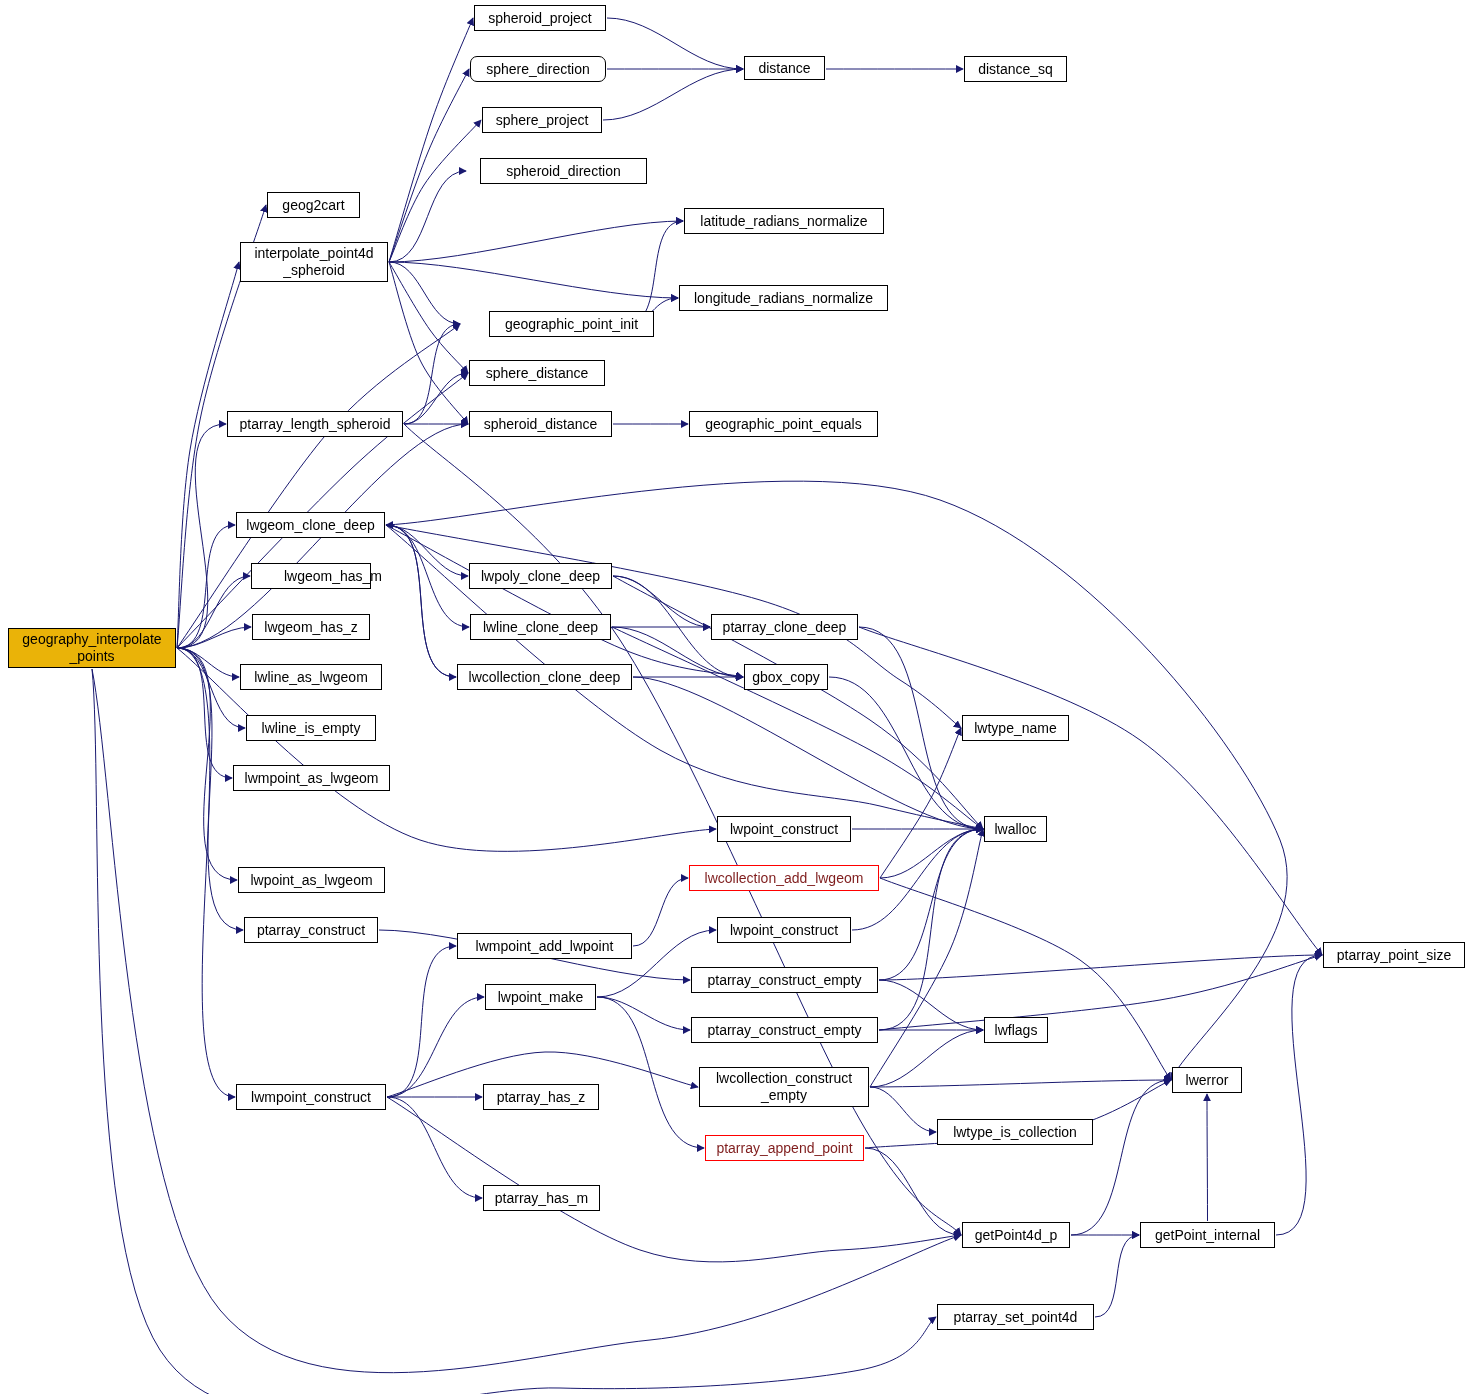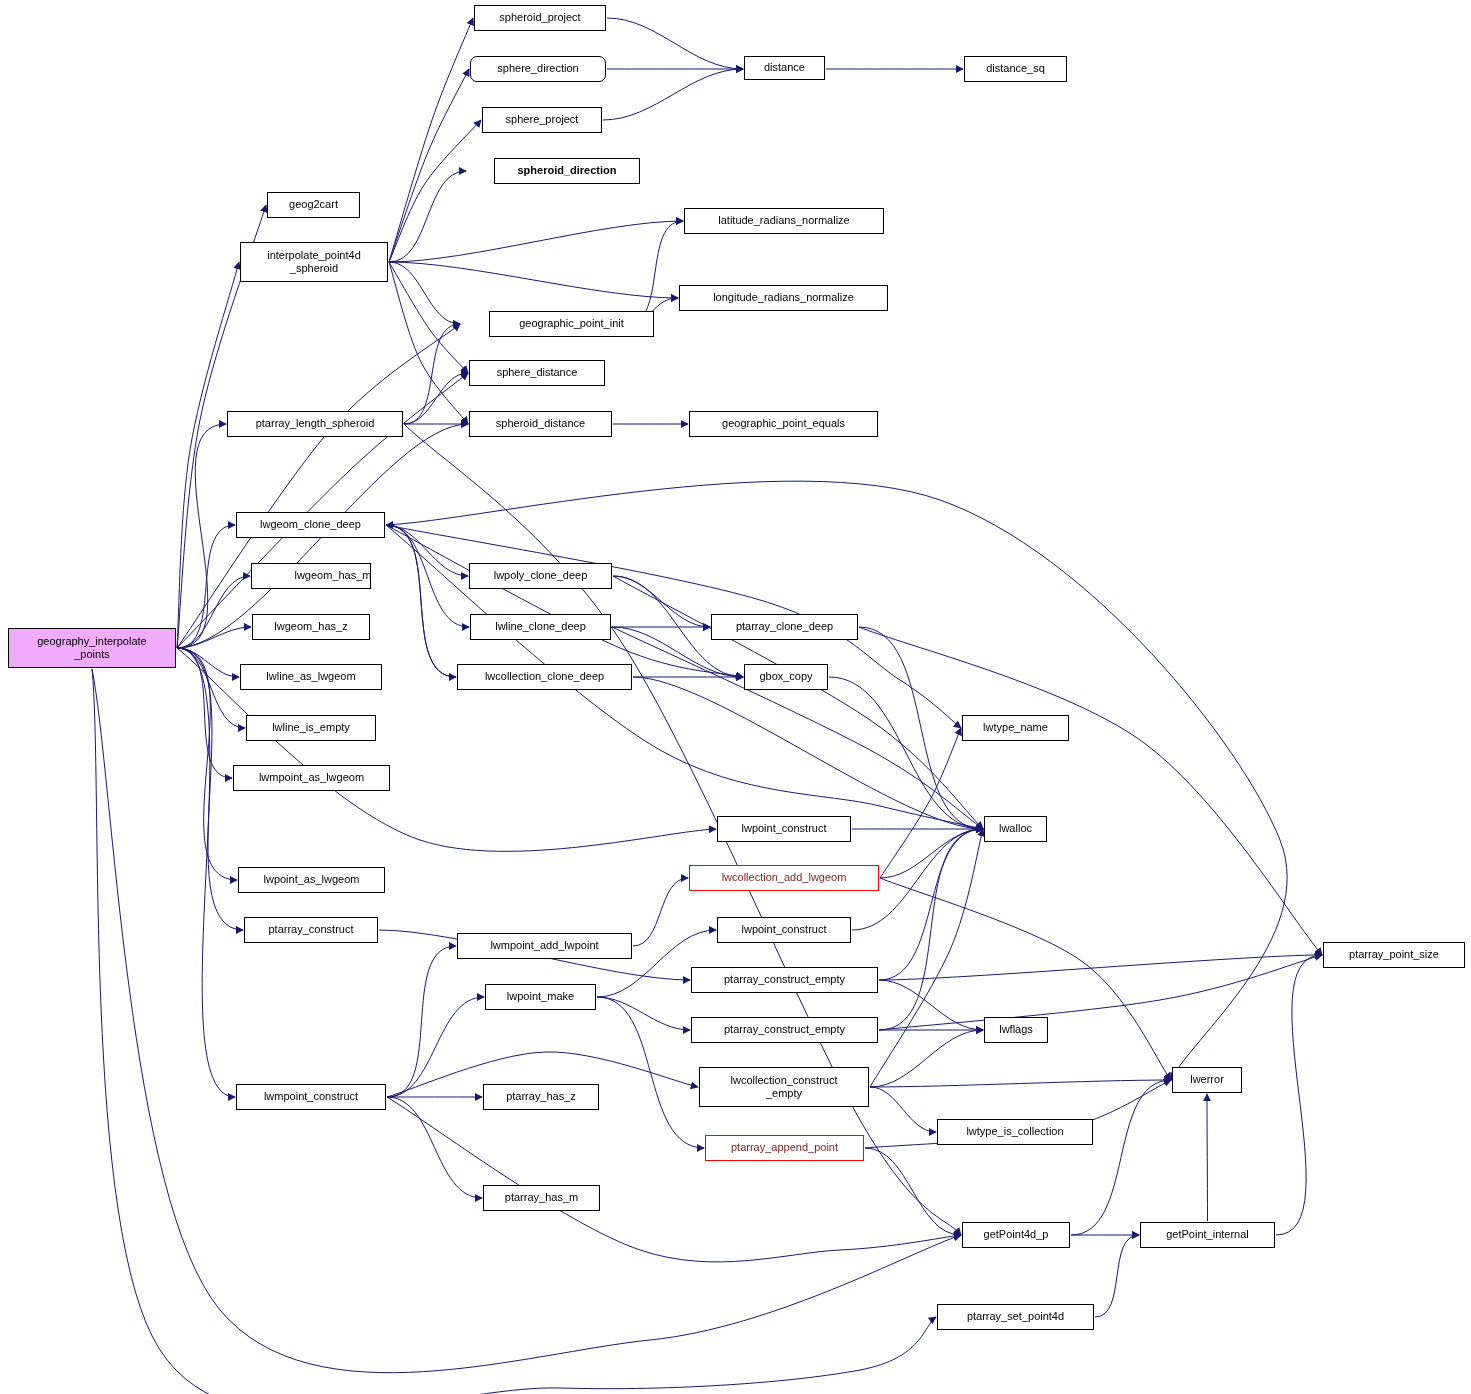--- a/index.html
+++ b/index.html
@@ -2,23 +2,23 @@
 <html><head>
 <meta charset="utf-8">
 <style>
   html,body{margin:0;padding:0;background:#ffffff;}
   #canvas{position:relative;width:1471px;height:1394px;background:#ffffff;
           font-family:"Liberation Sans",sans-serif;overflow:hidden;}
   #edge-layer{position:absolute;left:0;top:0;}
   #node-layer{position:absolute;left:0;top:0;width:100%;height:100%;pointer-events:none;}
   .node{position:absolute;box-sizing:border-box;border:1px solid #000000;background:#ffffff;
         display:flex;align-items:center;justify-content:center;text-align:center;
-        font-size:11px;line-height:1.2;color:#000000;white-space:pre-line;
+        font-size:14px;line-height:1.2;color:#000000;white-space:pre-line;
         pointer-events:auto;cursor:pointer;}
-  .node.highlight{background:#f0abfc;}
+  .node.highlight{background:#eab308;}
   .node.truncated{border-color:#ff0000;color:#7f1d1d;}
   .edge{fill:none;stroke:#191970;stroke-width:1;}
 </style>
 </head>
 <body>
 
 <div id="canvas">
   <svg id="edge-layer" width="1471" height="1394" xmlns="http://www.w3.org/2000/svg">
     <defs>
       <marker id="arrow" viewBox="0 0 10 10" refX="9" refY="5" markerWidth="8" markerHeight="8" orient="auto">
@@ -115,21 +115,21 @@
       <path d="M1207.5 1221 C 1207.5 1176.5496555131458, 1207 1138.4503444868542, 1207 1094" class="edge" marker-end="url(#arrow)"></path>
       <path d="M1276 1235 C 1356 1235, 1242 955, 1322 955" class="edge" marker-end="url(#arrow)"></path>
       <path d="M1095 1317 C 1127.570692347569 1317, 1106.429307652431 1235, 1139 1235" class="edge" marker-end="url(#arrow)"></path>
     </svg>
   <div id="node-layer">
       <div class="node highlight" style="left: 8px; top: 628px; width: 168px; height: 40px;">geography_interpolate
 _points</div>
       <div class="node" style="left: 474px; top: 5px; width: 132px; height: 26px;">spheroid_project</div>
       <div class="node" style="left: 470px; top: 56px; width: 136px; height: 26px; border-radius: 7px;">sphere_direction</div>
       <div class="node" style="left: 482px; top: 107px; width: 120px; height: 26px;">sphere_project</div>
-      <div class="node" style="left: 494px; top: 158px; width: 146px; height: 26px; font-weight: bold;">spheroid_direction</div>
+      <div class="node" style="left: 480px; top: 158px; width: 167px; height: 26px;">spheroid_direction</div>
       <div class="node" style="left: 267px; top: 192px; width: 93px; height: 26px;">geog2cart</div>
       <div class="node" style="left: 240px; top: 242px; width: 148px; height: 40px;">interpolate_point4d
 _spheroid</div>
       <div class="node" style="left: 684px; top: 208px; width: 200px; height: 26px;">latitude_radians_normalize</div>
       <div class="node" style="left: 679px; top: 285px; width: 209px; height: 26px;">longitude_radians_normalize</div>
       <div class="node" style="left: 461px; top: 311px; width: 165px; height: 26px; margin-left: 28px;">geographic_point_init</div>
       <div class="node" style="left: 469px; top: 360px; width: 136px; height: 26px;">sphere_distance</div>
       <div class="node" style="left: 227px; top: 411px; width: 176px; height: 26px;">ptarray_length_spheroid</div>
       <div class="node" style="left: 469px; top: 411px; width: 143px; height: 26px;">spheroid_distance</div>
       <div class="node" style="left: 689px; top: 411px; width: 189px; height: 26px;">geographic_point_equals</div>

